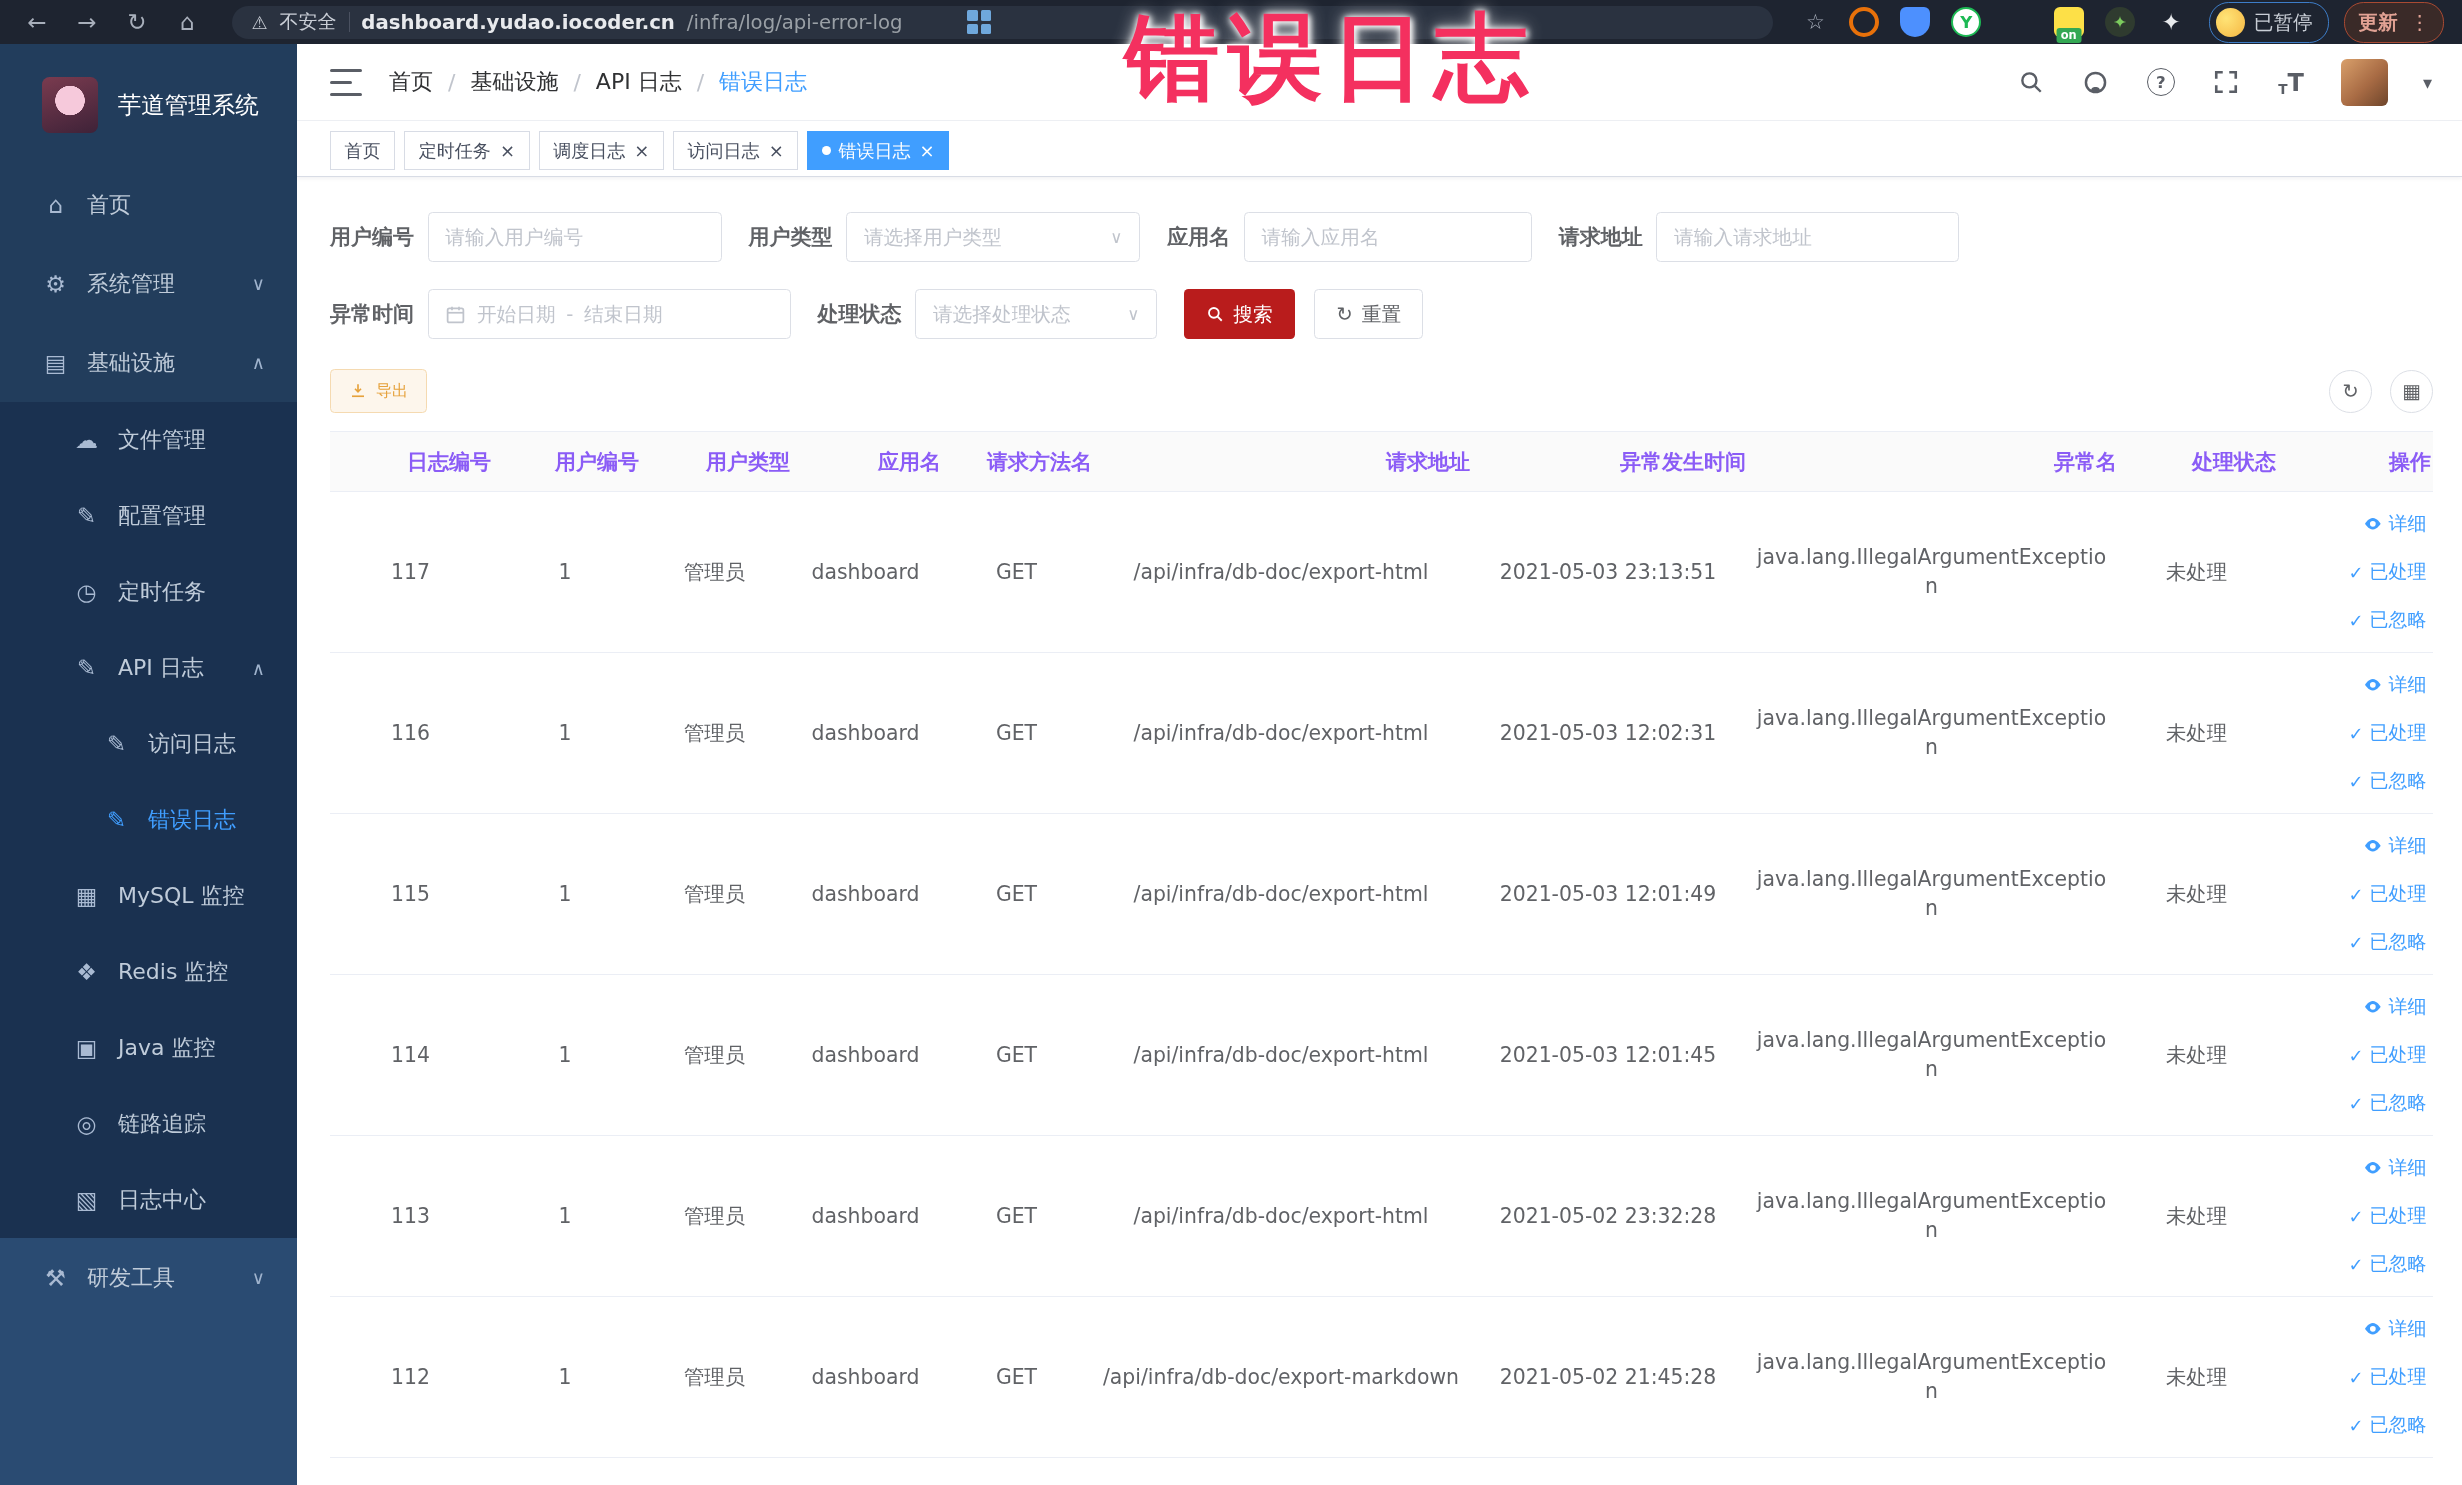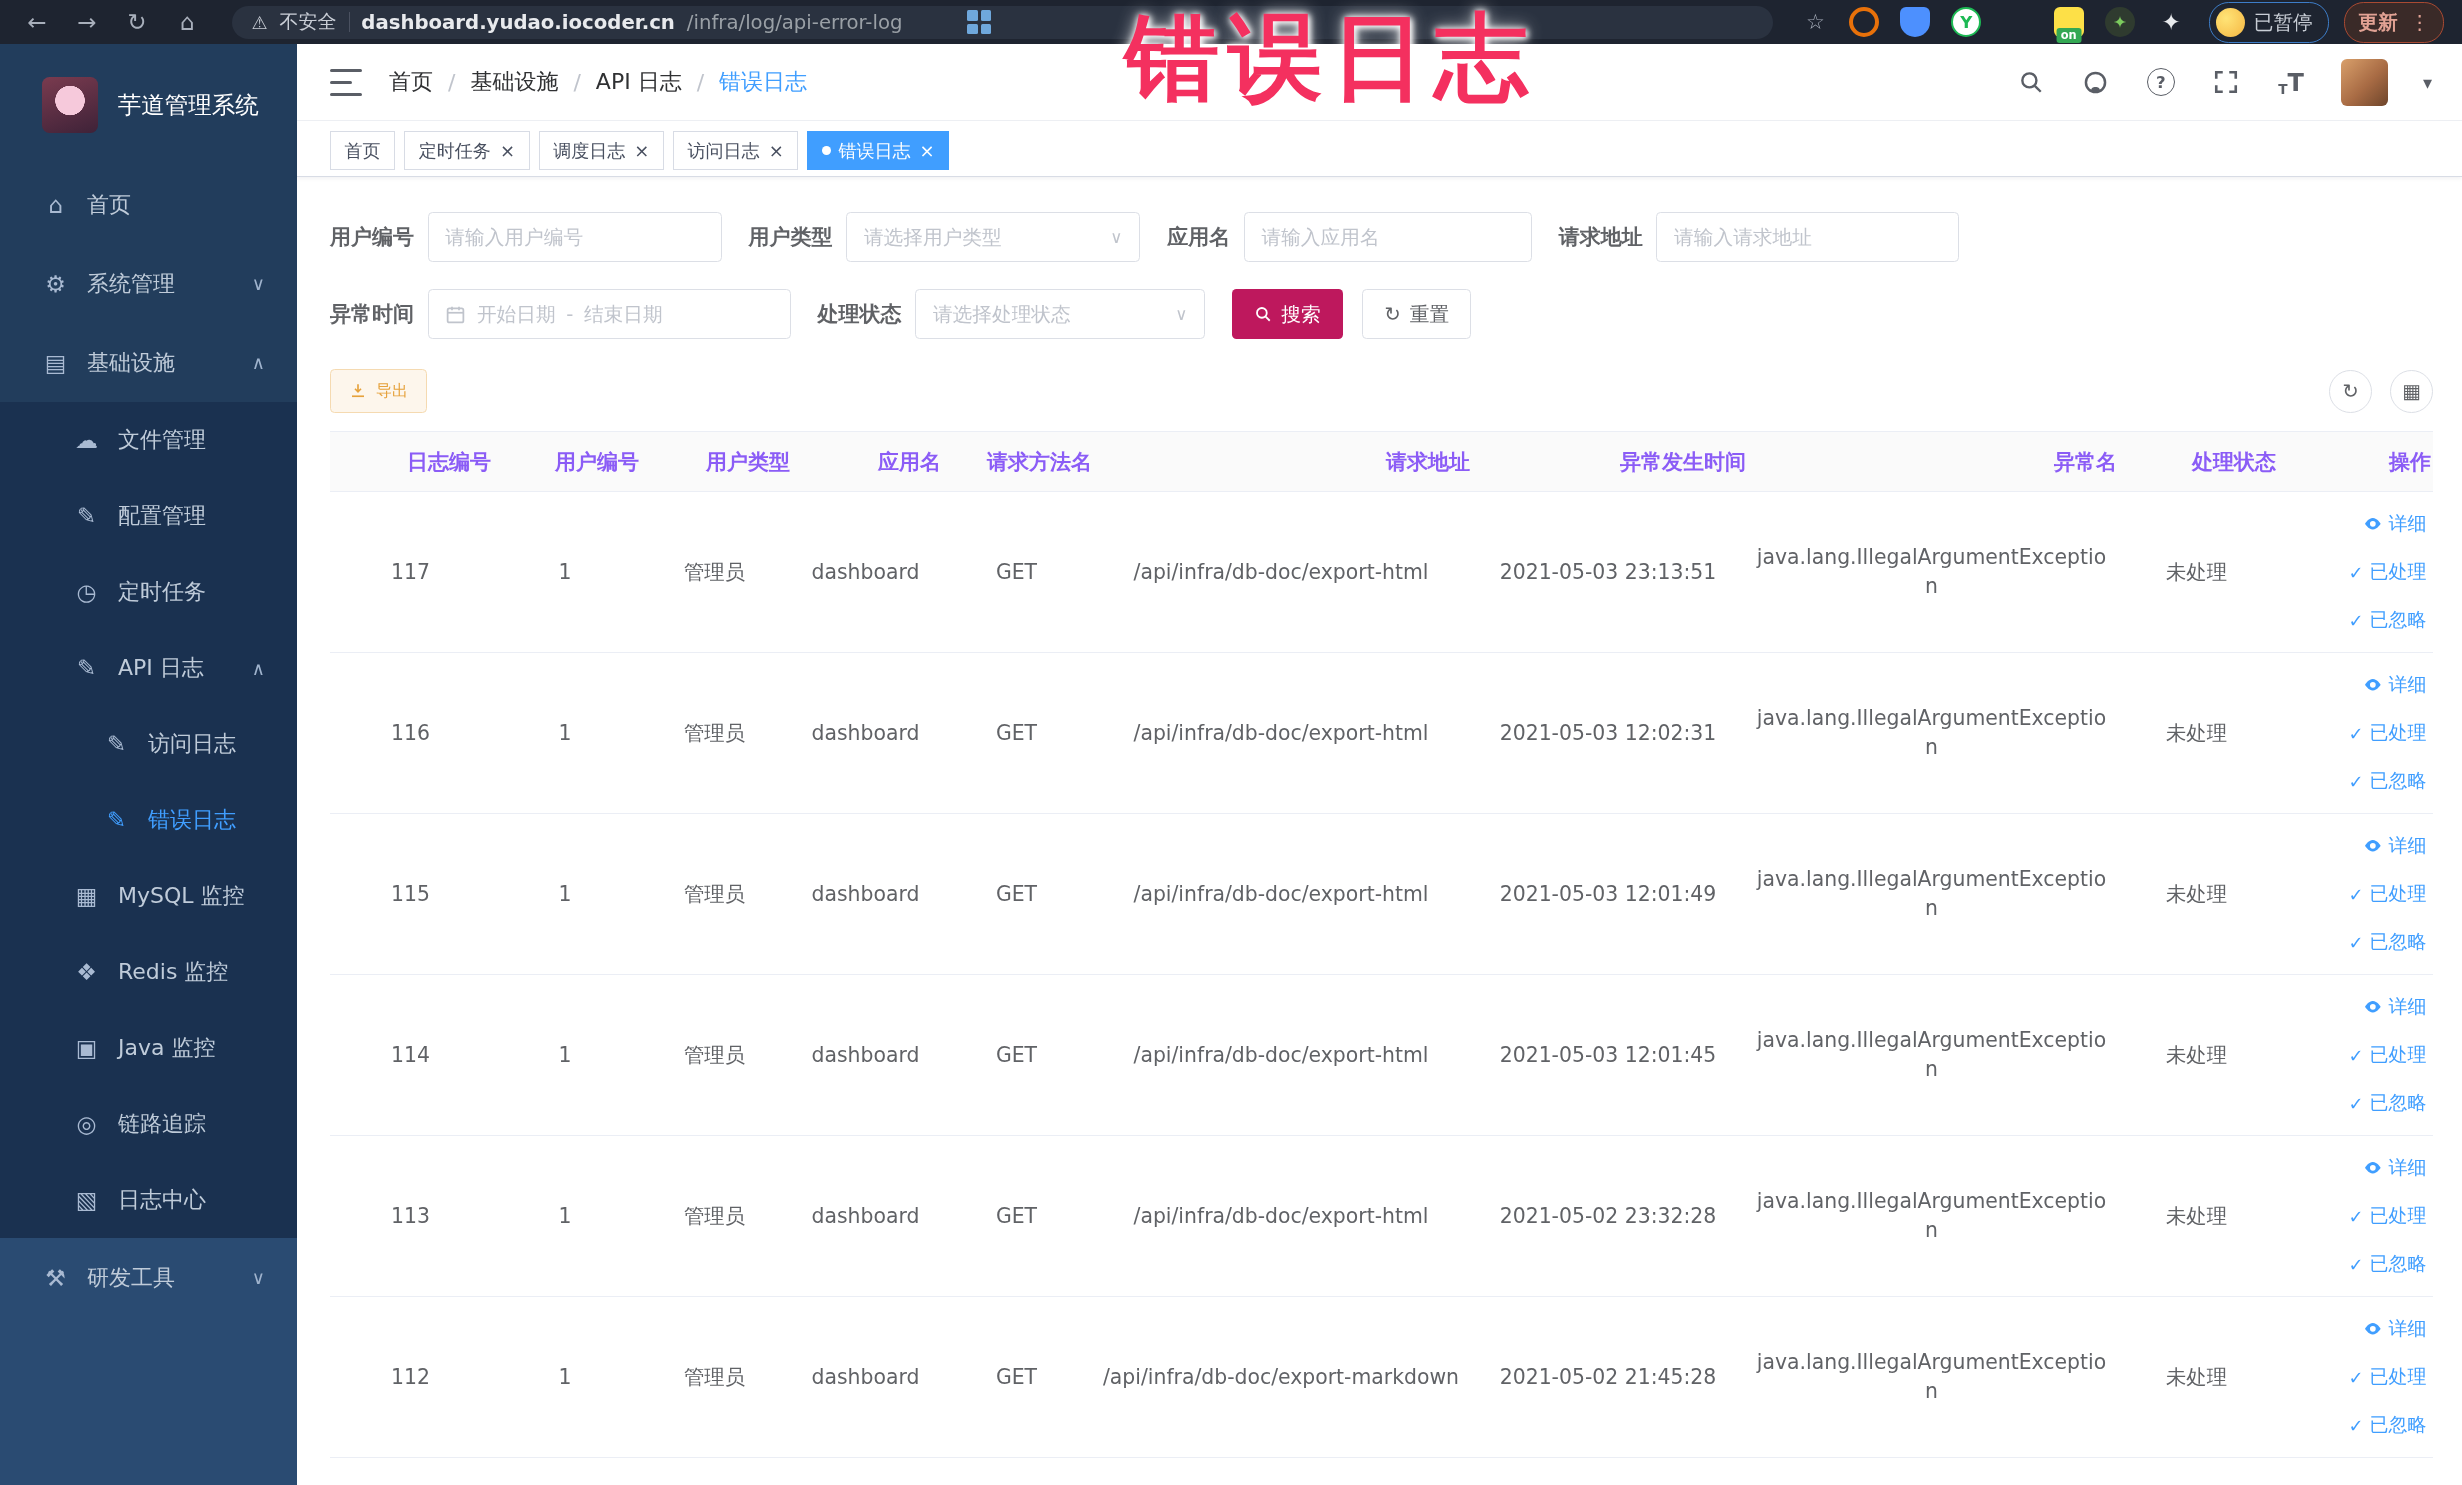--- a/index.html
+++ b/index.html
@@ -87,23 +87,23 @@
   .ctrl{height:50px;border:0.8px solid #DCDFE6;border-radius:4.5px;background:#fff;box-sizing:border-box;font-size:19.7px;color:#606266;padding:0 16.7px;}
   input.ctrl{outline:none;font-family:inherit;}
   input.ctrl::placeholder{color:#C0C4CC;}
   .sel{display:flex;align-items:center;cursor:pointer;}
   .sel .ph{color:#C0C4CC;flex:1;white-space:nowrap;overflow:hidden;}
   .sel .caret2{color:#C0C4CC;font-size:16.7px;margin-left:10.6px;}
   .dr{display:flex;align-items:center;gap:10.6px;cursor:text;}
   .dr .ph{color:#C0C4CC;white-space:nowrap;}
   .dr .cal{color:#C0C4CC;flex:0 0 auto;display:flex;}
   .dr .sep{color:#C0C4CC;}
-  .w388{width:294px;} .w380{width:288px;} .w400{width:303px;} .w480{width:363px;} .w383{width:290px;}
+  .w388{width:294px;} .w380{width:288px;} .w400{width:303px;} .w480{width:363px;} .w383{width:242px;}
   .btn{height:50px;border-radius:4.5px;font-size:19.7px;display:inline-flex;align-items:center;gap:9px;padding:0 21px;cursor:pointer;border:0.8px solid transparent;box-sizing:border-box;font-family:inherit;white-space:nowrap;}
-  .btn.primary{background:#be185d;color:#fff;}
+  .btn.primary{background:#b91c1c;color:#fff;}
   .btn.plain{background:#fff;border-color:#DCDFE6;color:#606266;}
   .btn .bi{display:flex;align-items:center;}
   .toolbar{display:flex;align-items:center;margin:30px 0 18px 0;}
   .btn.warn{background:#FDF6EC;border-color:#F5DAB1;color:#E6A23C;height:44px;font-size:16px;padding:0 18px;}
   .toolbar .spacer{flex:1;}
   .circ{width:41px;height:41px;border-radius:50%;border:0.8px solid #DCDFE6;background:#fff;color:#606266;display:flex;align-items:center;justify-content:center;font-size:19.7px;margin-left:18px;cursor:pointer;}
 
   
   .tbl{width:2103px;font-size:20.4px;color:#606266;}
   .grid{display:grid;grid-template-columns:161px 148px 151px 151px 151px 378px 276px 371px 159px 155px;}

